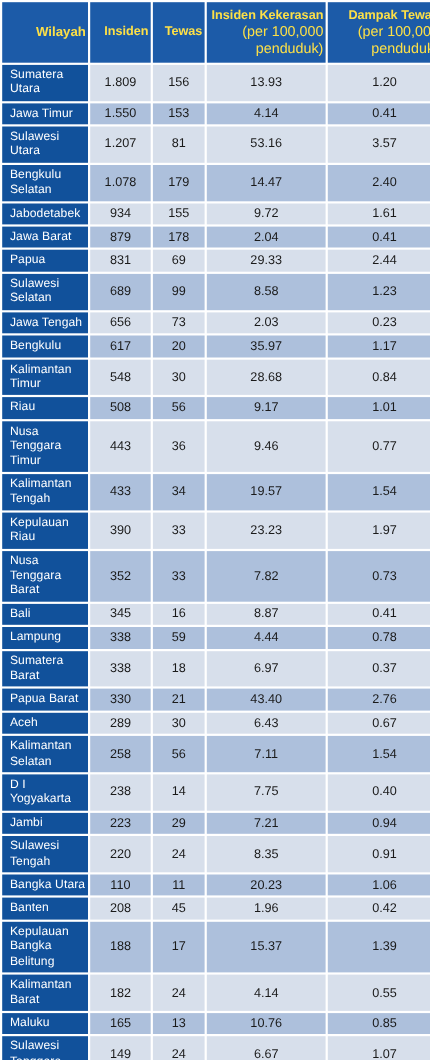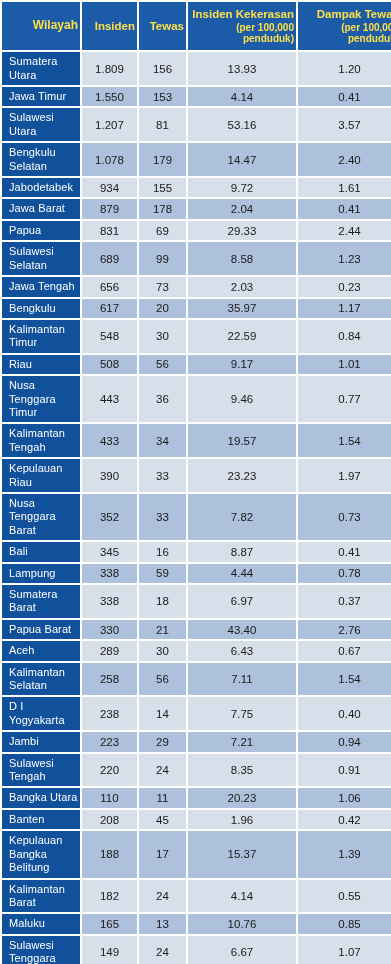--- a/index.html
+++ b/index.html
@@ -39,22 +39,22 @@
     text-align: right;
     vertical-align: middle;
     padding: 6px 2px 6px 2px;
     height: 34px;
     box-sizing: border-box;
     margin-top: 10px;
   }
   thead th.th-wilayah { font-size: 12px; }
   thead th .sub {
     display: block;
-    font-size: 10px;
-    font-weight: bold;
+    font-size: 13px;
+    font-weight: normal;
     margin-top: 1px;
     line-height: 1.1;
   }
   tbody td.region {
     background: #11519b;
     color: #ffffff;
     font-size: 11px;
     font-weight: normal;
     text-align: left;
     vertical-align: middle;
@@ -174,21 +174,21 @@
           <td class="region">Bengkulu</td>
           <td class="num col-ins">617</td>
           <td class="num col-tws">20</td>
           <td class="num col-ik">35.97</td>
           <td class="num col-dt">1.17</td>
         </tr>
         <tr class="odd">
           <td class="region">Kalimantan Timur</td>
           <td class="num col-ins">548</td>
           <td class="num col-tws">30</td>
-          <td class="num col-ik">22.59</td>
+          <td class="num col-ik">28.68</td>
           <td class="num col-dt">0.84</td>
         </tr>
         <tr class="even">
           <td class="region">Riau</td>
           <td class="num col-ins">508</td>
           <td class="num col-tws">56</td>
           <td class="num col-ik">9.17</td>
           <td class="num col-dt">1.01</td>
         </tr>
         <tr class="odd">

